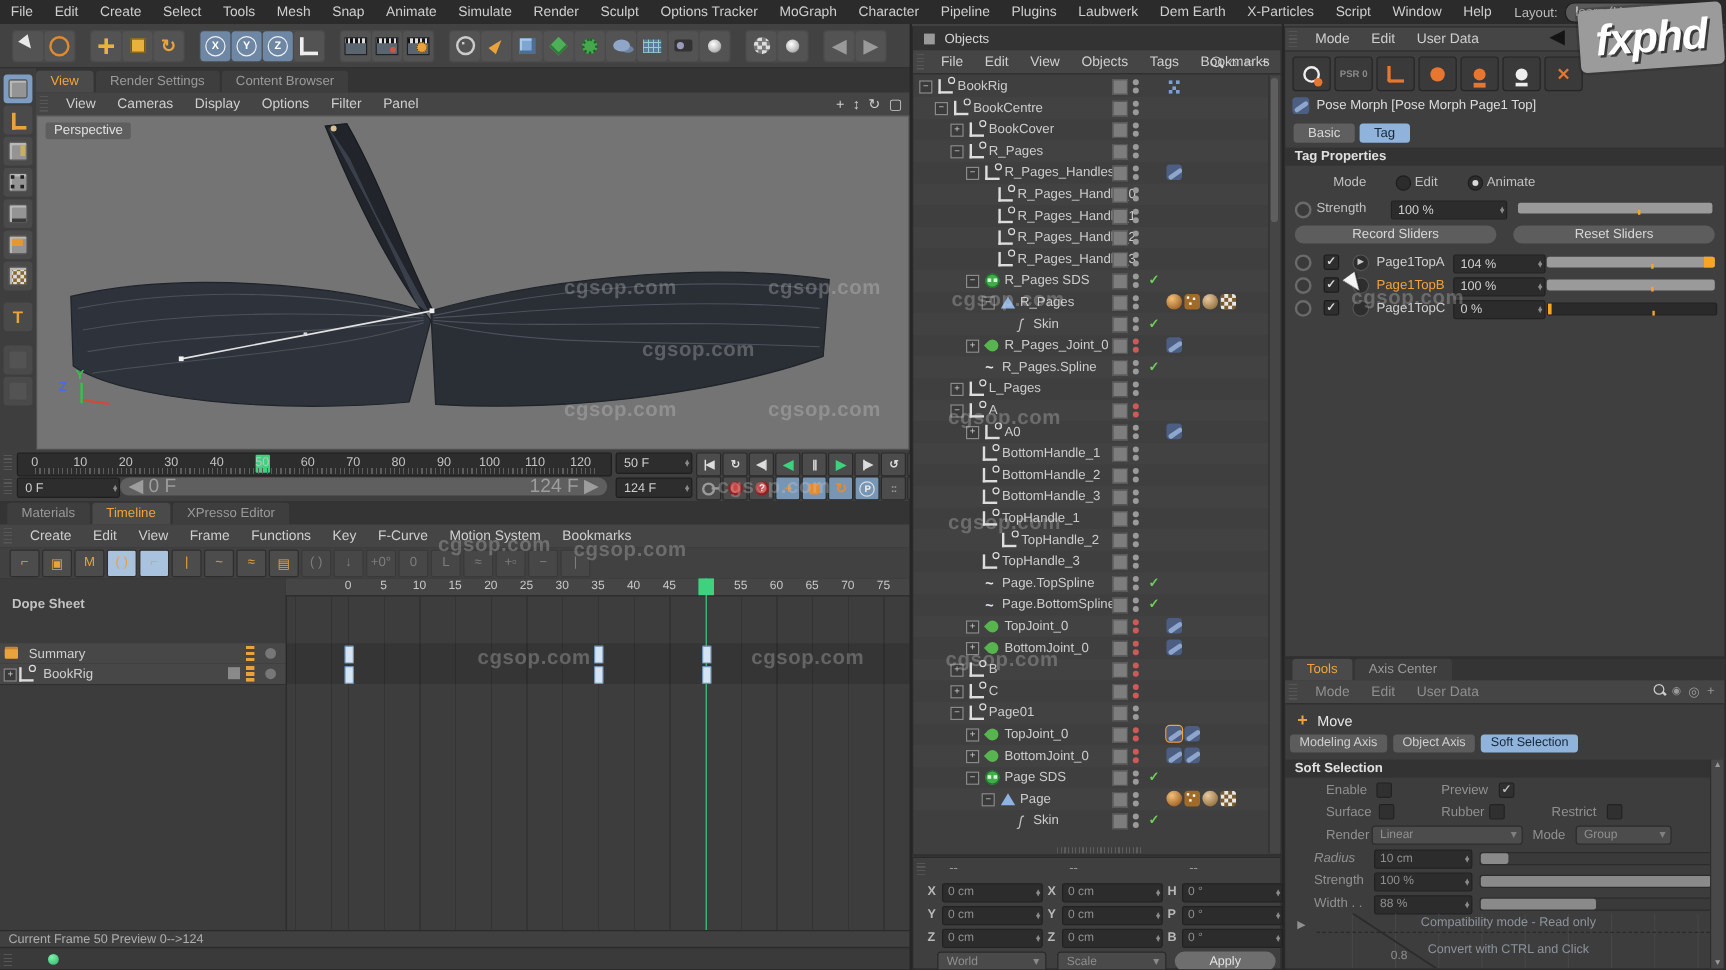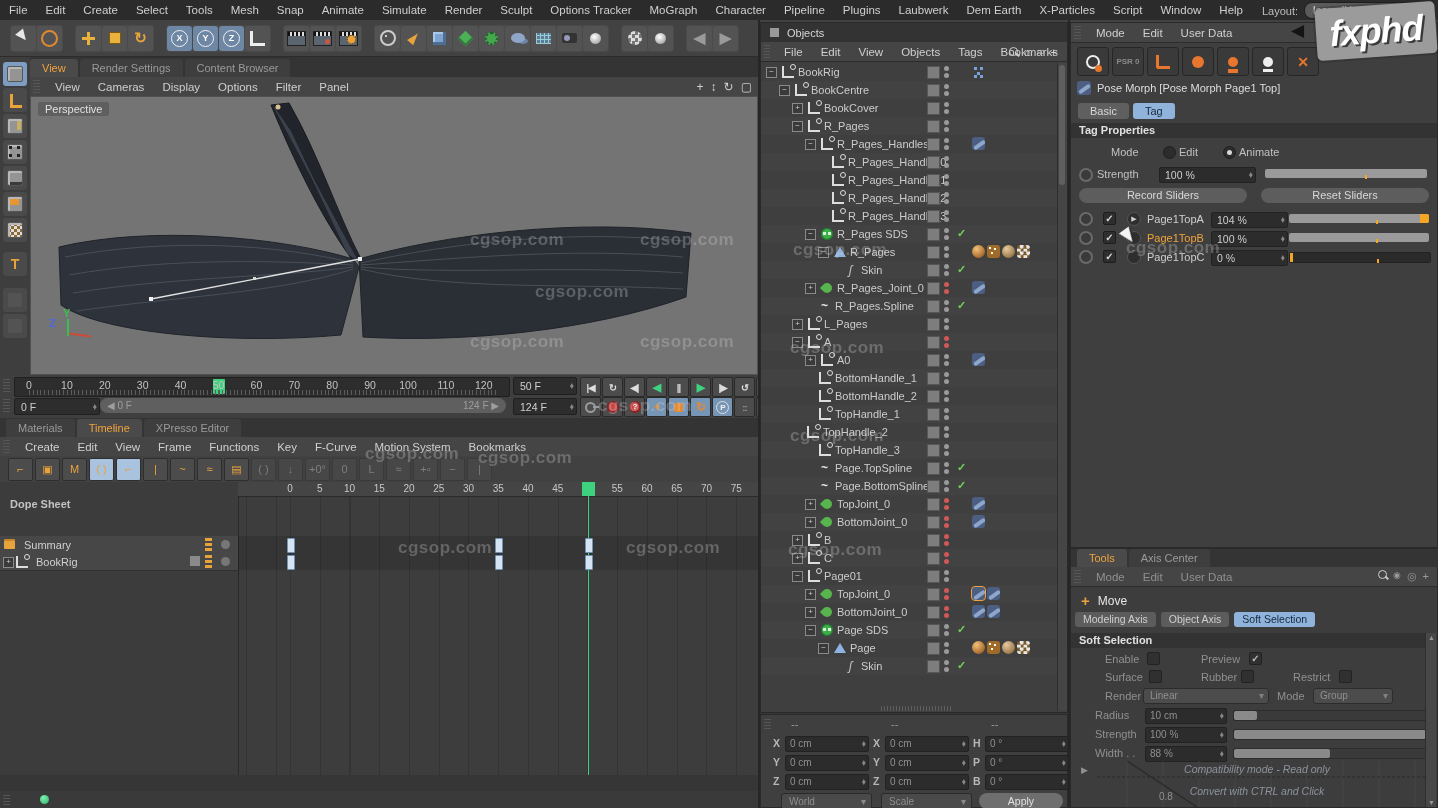--- a/index.html
+++ b/index.html
@@ -73,21 +73,21 @@
   #gizmo .ylab{position:absolute;left:14px;top:0;color:#35c24a;font-weight:bold;}
   #gizmo .yax{position:absolute;left:18px;top:12px;width:2px;height:17px;background:#35c24a;}
   #gizmo .zlab{position:absolute;left:0;top:10px;color:#4a6ae0;font-weight:bold;}
   #gizmo .xax{position:absolute;left:20px;top:27px;width:22px;height:2px;background:#d04a3a;transform:rotate(8deg);}
   
   #anim{position:absolute;left:0;top:375px;width:758px;height:43px;background:#3f3f3f;border-bottom:1px solid #2a2a2a;}
   #ruler{position:absolute;left:14px;top:2px;width:494px;height:18px;background:#2d2d2d;border:1px solid #1f1f1f;border-radius:2px;}
   .rlabel{position:absolute;top:1px;transform:translateX(-50%);color:#c2c2c2;font-size:10.5px;}
   .ffield{position:absolute;background:#2d2d2d;border:1px solid #1f1f1f;border-radius:2px;color:#cfcfcf;font-size:10.5px;line-height:16px;padding-left:6px;}
   .stepper:after{content:"◂▸";position:absolute;right:2px;top:0;color:#8a8a8a;font-size:7px;letter-spacing:-1px;transform:rotate(90deg);transform-origin:60% 50%;}
-  #rangebar{position:absolute;left:100px;top:23px;width:406px;height:15px;background:#5f5f5f;border-radius:8px;color:#9d9d9d;font-size:10px;line-height:15px;}
+  #rangebar{position:absolute;left:100px;top:23px;width:406px;height:15px;background:#5f5f5f;border-radius:8px;color:#9d9d9d;font-size:16px;line-height:15px;}
   #rangebar .lft{position:absolute;left:7px;}
   #rangebar .rgt{position:absolute;right:7px;}
   .tpb{width:19px;height:18px;background:#4c4c4c;border:1px solid #2a2a2a;border-radius:2px;display:flex;align-items:center;justify-content:center;font-size:9.5px;color:#ddd;font-weight:bold;letter-spacing:-1px;}
   .tpb.grn{color:#3ed27e;font-size:11px;}
   .tpb.bluebg{background:#7796b5;}
   .redc{width:12px;height:12px;border-radius:50%;background:#c44;border:2px solid #902020;box-sizing:border-box;color:#fff;font-size:8px;line-height:8px;text-align:center;font-weight:bold;}
   .keyic{width:7px;height:7px;border:2px solid #9a9a9a;border-radius:50%;position:relative;}
   .keyic:after{content:"";position:absolute;left:6px;top:2px;width:6px;height:2px;background:#9a9a9a;}
   
   #tlp-tabs{position:absolute;left:0;top:418px;width:758px;height:19px;background:#343434;display:flex;align-items:flex-end;padding-left:6px;}
@@ -209,21 +209,21 @@
   #tools .dim{color:#909090;}
   .tseg{padding:1px 8px;border-radius:3px;background:#5c5c5c;color:#cfcfcf;line-height:13px;font-size:10.5px;}
   .tseg.act{background:#8fb3da;color:#17283d;}
   .ddl{position:absolute;height:14px;background:#4c4c4c;border:1px solid #2c2c2c;border-radius:3px;color:#909090;font-size:10px;line-height:14px;padding-left:6px;}
   .ddl:after{content:"▾";position:absolute;right:4px;color:#808080;}
   .dtrack{position:absolute;height:9px;background:#3a3a3a;border:1px solid #2c2c2c;border-radius:2px;}
   .dtrack .fill{position:absolute;left:0;top:0;height:9px;background:#8a8a8a;border-radius:2px;}
   #tscroll{position:absolute;right:1px;top:84px;width:10px;height:174px;background:#484848;border-left:1px solid #2e2e2e;color:#9a9a9a;font-size:7px;text-align:center;}
   #tscroll .up{position:absolute;top:1px;left:2px;}
   #tscroll .dn{position:absolute;bottom:1px;left:2px;}
-  .gnote{position:absolute;width:340px;text-align:center;color:#8d939c;font-size:10.5px;font-style:italic;}
+  .gnote{position:absolute;width:340px;text-align:center;color:#8d939c;font-size:10.5px;}
   
   .wm{position:absolute;color:rgba(210,210,210,.30);font-size:17px;font-weight:bold;letter-spacing:.5px;pointer-events:none;}
   #fxphd{position:absolute;left:1316px;top:5px;width:120px;height:52px;background:#9b9b9b;border-radius:5px;transform:rotate(-4deg);display:flex;align-items:center;justify-content:center;box-shadow:0 0 0 2px rgba(40,40,40,.35);}
   #fxphd span{font-size:36px;font-weight:bold;font-style:italic;color:#fff;text-shadow:2px 2px 0 #3a3a3a;letter-spacing:-1px;}
   #collapse-arrow{position:absolute;left:1291px;top:20px;color:#141414;font-size:17px;}
   #cursor{position:absolute;left:1124px;top:228px;width:0;height:0;border:6px solid transparent;border-top:15px solid #f4f4f4;transform:rotate(-36deg);filter:drop-shadow(1px 1px 0 #222);}
   .vdiv{position:absolute;top:20px;width:2px;height:788px;background:#262626;}
 </style>
 </head>
 <body>
@@ -604,20 +604,23 @@
         <div style="position: absolute; left: 349.5px; top: 0px; width: 1px; height: 293px; background: rgb(62, 210, 126);"></div>
         <div class="dkey" style="left: 49px; top: 56px;"></div>
         <div class="dkey" style="left: 257.25px; top: 56px;"></div>
         <div class="dkey" style="left: 346.5px; top: 56px;"></div>
         <div class="dkey" style="left: 49px; top: 73px;"></div>
         <div class="dkey" style="left: 257.25px; top: 73px;"></div>
         <div class="dkey" style="left: 346.5px; top: 73px;"></div>
       </div>
   </div>
 
+  <div id="status1">
+    <span>Current Frame  50  Preview 0--&gt;124</span>
+  </div>
   <div id="status2">
     <div class="grip abs" style="left:3px;top:3px;height:11px;"></div>
     <div id="gdot"></div>
   </div>
 
   <div class="vdiv" style="left:758px;"></div>
   <div class="vdiv" style="left:1068px;"></div>
 
   <div id="objects">
     <div id="obj-title">
@@ -889,28 +892,40 @@
           <div class="ddots">
             <i></i>
             <i></i>
           </div>
         </div>
         <div class="orow" style="padding-left: 44px;">
           <div class="expspace"></div>
           <div class="oicon">
             <div class="ic-null"></div>
           </div>
+          <div class="olabel">BottomHandle_3</div>
+          <div class="vcol"></div>
+          <div class="ddots">
+            <i></i>
+            <i></i>
+          </div>
+        </div>
+        <div class="orow" style="padding-left: 44px;">
+          <div class="expspace"></div>
+          <div class="oicon">
+            <div class="ic-null"></div>
+          </div>
           <div class="olabel">TopHandle_1</div>
           <div class="vcol"></div>
           <div class="ddots">
             <i></i>
             <i></i>
           </div>
         </div>
-        <div class="orow" style="padding-left: 32px;">
+        <div class="orow" style="padding-left: 60px;">
           <div class="expspace"></div>
           <div class="oicon">
             <div class="ic-null"></div>
           </div>
           <div class="olabel">TopHandle_2</div>
           <div class="vcol"></div>
           <div class="ddots">
             <i></i>
             <i></i>
           </div>
@@ -1246,21 +1261,21 @@
       <div class="dim" style="position: absolute; left: 34px; top: 122px;">Surface</div>
       <div class="cbox" style="position: absolute; left: 78px; top: 121px; opacity: 0.8;"></div>
       <div class="dim" style="position: absolute; left: 130px; top: 122px;">Rubber</div>
       <div class="cbox" style="position: absolute; left: 170px; top: 121px; opacity: 0.8;"></div>
       <div class="dim" style="position: absolute; left: 222px; top: 122px;">Restrict</div>
       <div class="cbox" style="position: absolute; left: 268px; top: 121px; opacity: 0.8;"></div>
       <div class="dim" style="position: absolute; left: 34px; top: 141px;">Render</div>
       <div class="ddl" style="left: 72px; top: 139px; width: 118px;">Linear</div>
       <div class="dim" style="position: absolute; left: 206px; top: 141px;">Mode</div>
       <div class="ddl" style="left: 242px; top: 139px; width: 72px;">Group</div>
-      <div class="dim" style="position: absolute; left: 24px; top: 160px;">Radius</div>
+      <div class="dim" style="position: absolute; left: 24px; top: 160px; font-style: italic;">Radius</div>
       <div class="cfield stepper" style="left: 74px; top: 159px; width: 76px;">10 cm</div>
       <div class="dtrack" style="left: 162px; top: 161px; width: 192px;">
         <div class="fill" style="width: 12%;"></div>
       </div>
       <div class="dim" style="position: absolute; left: 24px; top: 179px;">Strength</div>
       <div class="cfield stepper" style="left: 74px; top: 178px; width: 76px;">100 %</div>
       <div class="dtrack" style="left: 162px; top: 180px; width: 192px;">
         <div class="fill" style="width: 100%;"></div>
       </div>
       <div class="dim" style="position: absolute; left: 24px; top: 198px;">Width . .</div>

